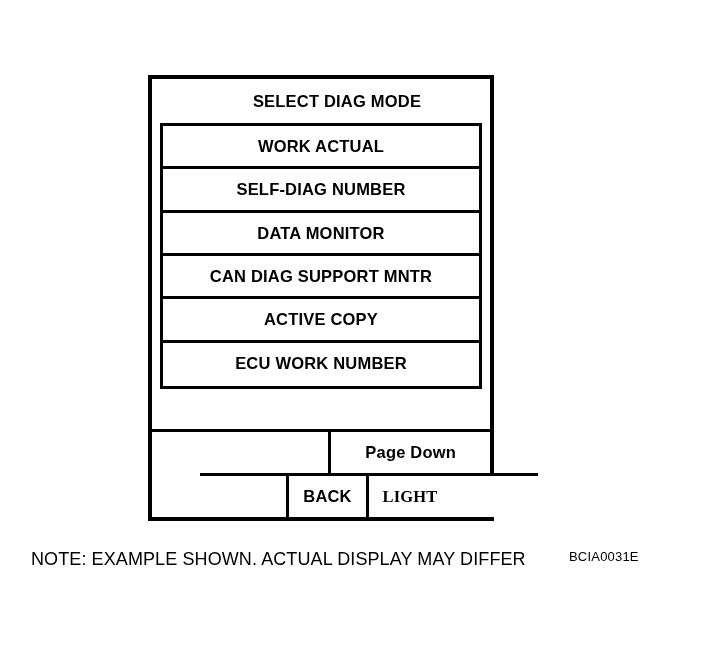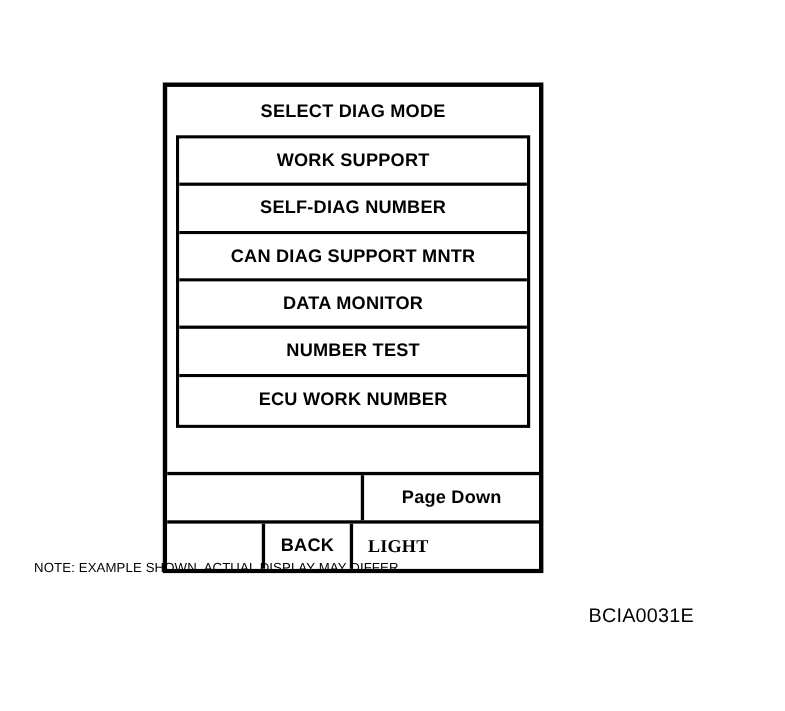--- a/index.html
+++ b/index.html
@@ -25,21 +25,21 @@
     width: 346px;   
     height: 446px;
     box-sizing: border-box;
     border: 4px solid #000000;
     background: #ffffff;
   }
 
   
   #screen-title {
     position: absolute;
-    left: 0;
+    left: 16px;
     top: 0;
     width: 100%;
     height: 44px;
     line-height: 44px;
     text-align: center;
     font-size: 16.5px;
     font-weight: bold;
     letter-spacing: 0.2px;
     white-space: nowrap;
   }
@@ -80,21 +80,21 @@
     width: 100%;
   }
   .softkey-row {
     display: flex;
     box-sizing: border-box;
     width: 100%;
     border-top: 3px solid #000000;
     background: #ffffff;
   }
   .softkey-row.row-pagedown { height: 44px; padding-left: 24px; }
-  .softkey-row.row-buttons  { height: 44px; }
+  .softkey-row.row-buttons  { height: 44px; margin-left: 48px; }
 
   .softkey-cell {
     box-sizing: border-box;
     height: 100%;
     line-height: 41px;
     text-align: center;
     font-size: 16.5px;
     font-weight: bold;
     letter-spacing: 0.2px;
     white-space: nowrap;
@@ -110,49 +110,49 @@
   
   .row-buttons .cell-blank    { width: 89px; }
   .row-buttons .cell-back     { width: 80px; }
   .row-buttons .cell-light    { width: 82px; font-family: Liberation Serif, serif; }
   .row-buttons .cell-copy     { width: 95px; border-right: none; }
 
   
   #note-text {
     position: absolute;
     left: 31px;
-    top: 509px;
-    font-size: 12px;
+    top: 549px;
+    font-size: 18px;
     font-weight: normal;
     letter-spacing: 0.1px;
     white-space: nowrap;
   }
   #figure-code {
     position: absolute;
-    left: 535px;
+    left: 569px;
     top: 549px;
-    font-size: 18px;
+    font-size: 13px;
     font-weight: normal;
     letter-spacing: 0.2px;
     white-space: nowrap;
   }
 </style>
 </head>
 <body>
 
 <div id="device-frame">
 
   <div id="screen-title">SELECT DIAG MODE</div>
 
   <div id="menu-list">
-    <div class="menu-item">WORK SUPPORT</div>
+    <div class="menu-item">WORK ACTUAL</div>
     <div class="menu-item">SELF-DIAG NUMBER</div>
+    <div class="menu-item">DATA MONITOR</div>
     <div class="menu-item">CAN DIAG SUPPORT MNTR</div>
-    <div class="menu-item">DATA MONITOR</div>
-    <div class="menu-item">NUMBER TEST</div>
+    <div class="menu-item">ACTIVE COPY</div>
     <div class="menu-item">ECU WORK NUMBER</div>
   </div>
 
   <div id="softkey-rows">
 
     <div class="softkey-row row-pagedown">
       <div class="softkey-cell cell-blank"></div>
       <div class="softkey-cell cell-page">Page Down</div>
     </div>
 

